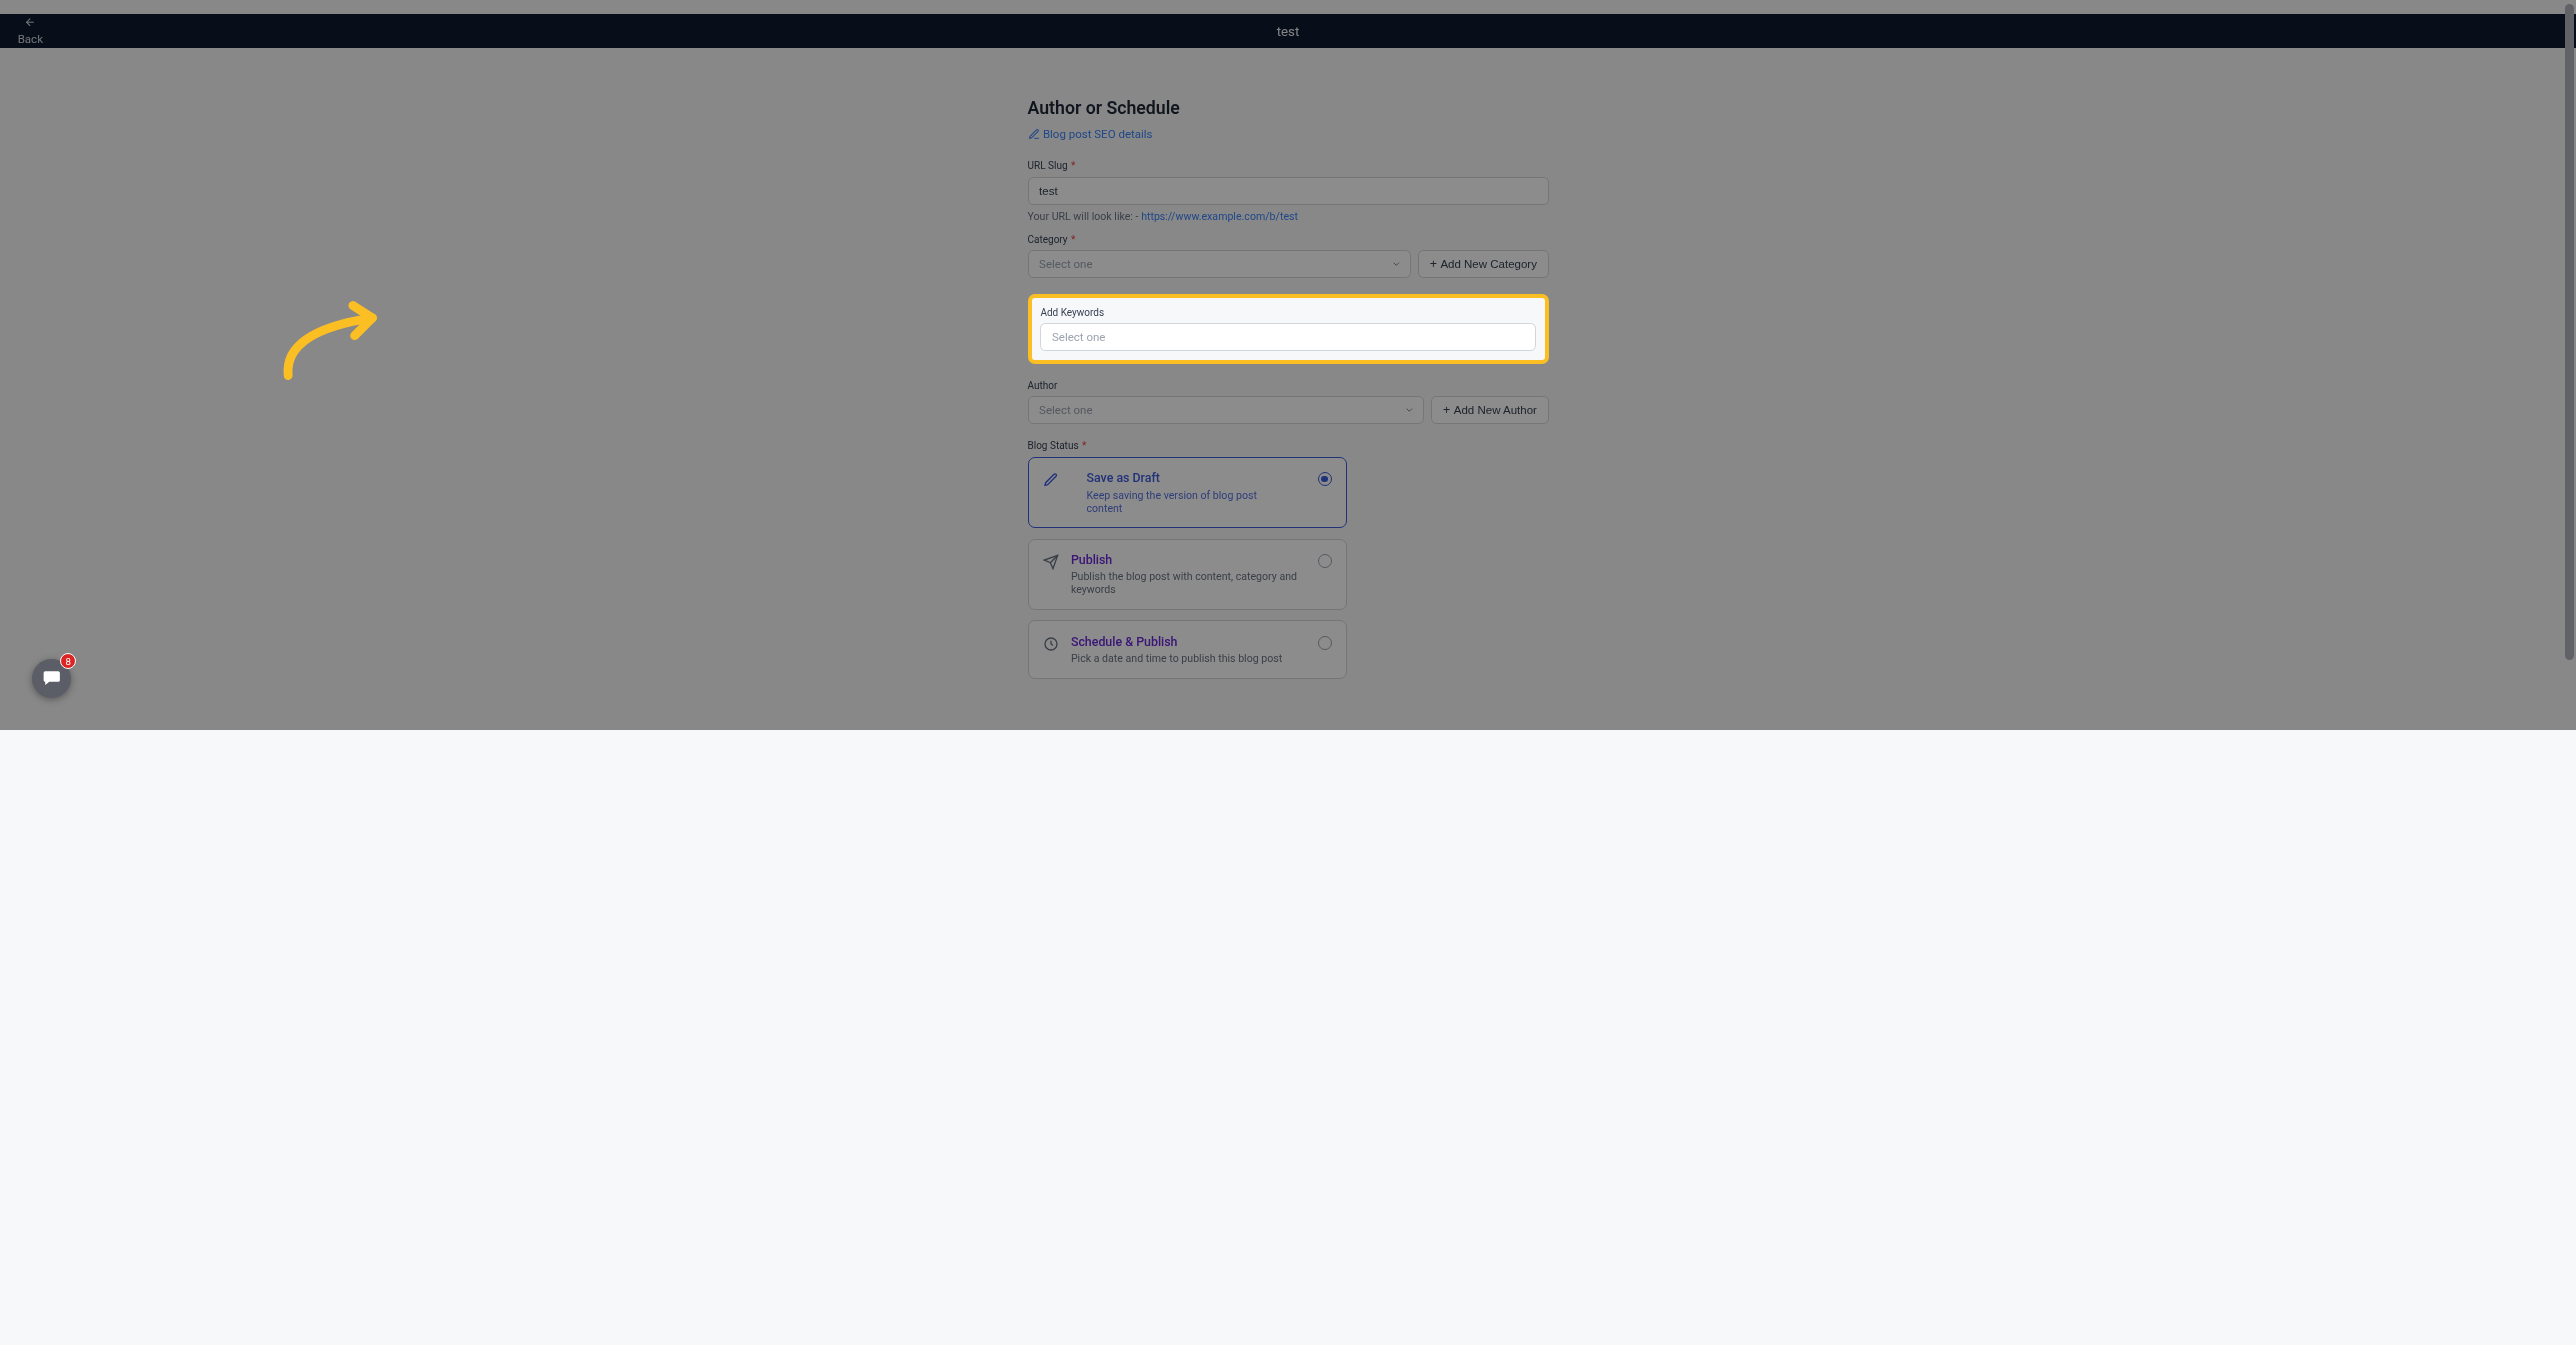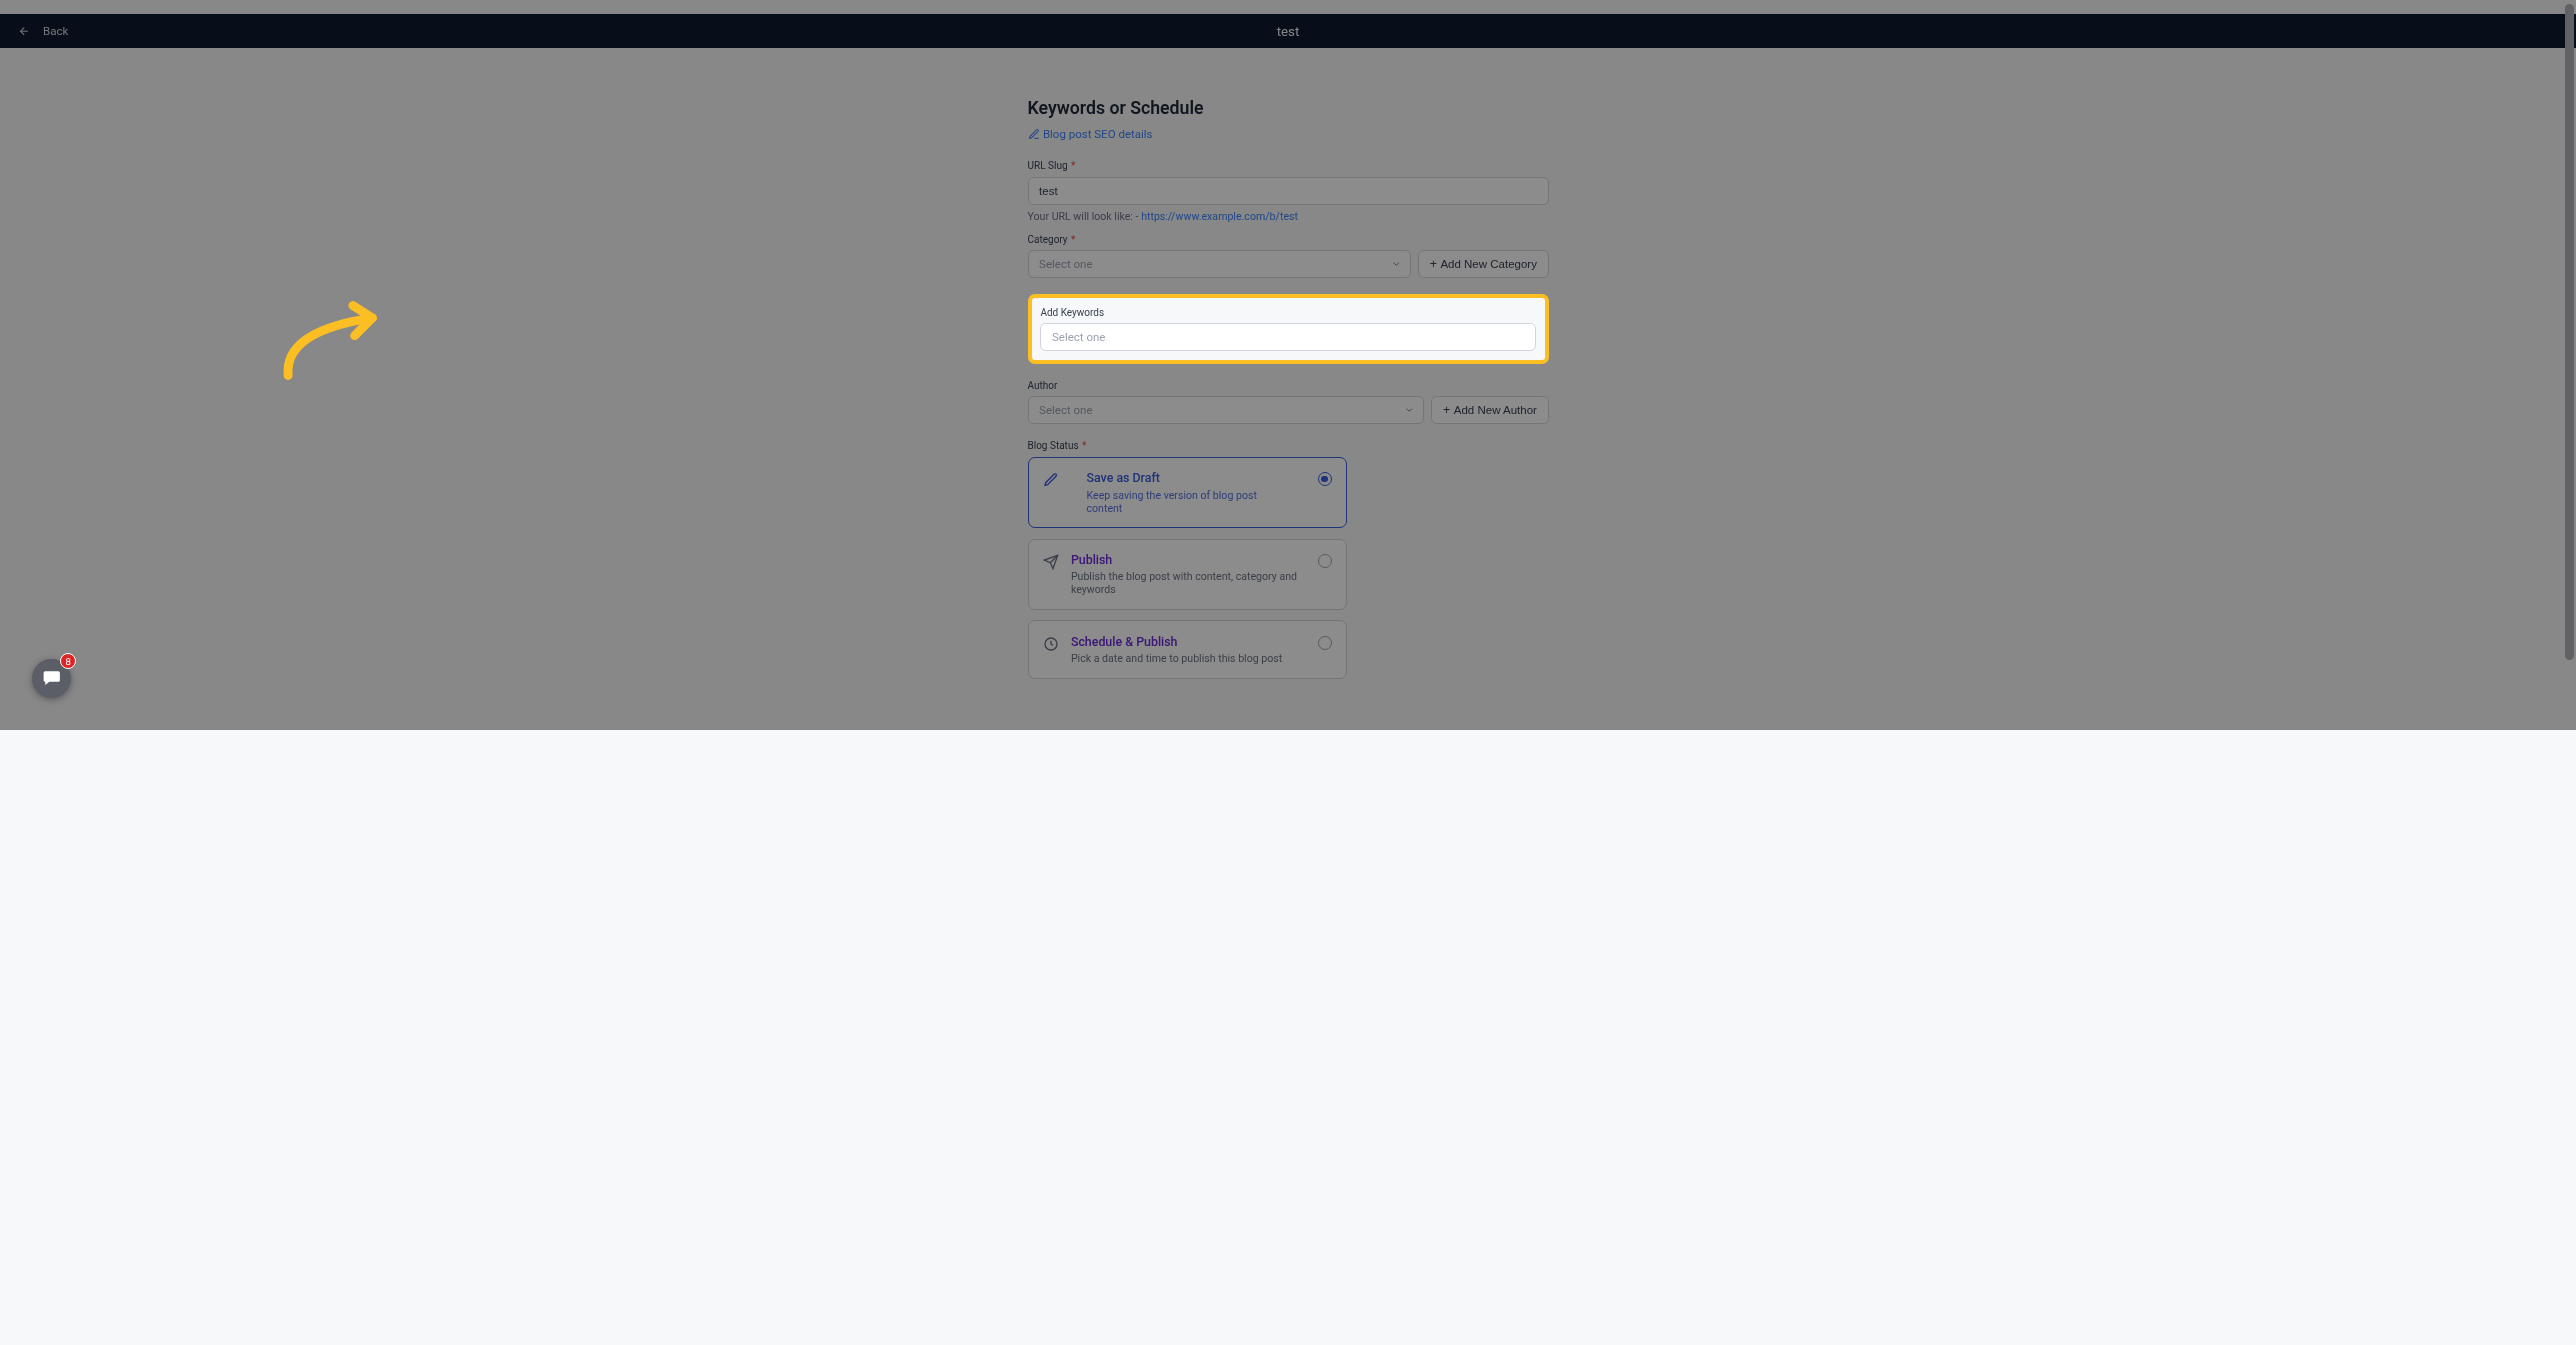--- a/index.html
+++ b/index.html
@@ -37,24 +37,25 @@
     color: #e3e6ea;
     height: 34px;
     display: flex;
     align-items: center;
     padding: 0 17.7px;
     position: relative;
   }
   .back-btn {
     display: flex;
     align-items: center;
-    gap: 13px;
+    gap: 3px;
     color: #d2d6db;
     font-size: 11.5px;
     cursor: pointer;
+    flex-direction: column;
   }
   .back-btn svg { width: 12.4px; height: 12.4px; stroke: #d2d6db; }
   .header-title {
     position: absolute;
     left: 50%;
     transform: translateX(-50%);
     font-size: 13.3px;
     color: #eef0f2;
   }
 
@@ -328,21 +329,21 @@
           <path d="M19 12H5"></path>
           <path d="M12 19l-7-7 7-7"></path>
         </svg>
       <span>Back</span>
     </div>
     <div class="header-title">test</div>
   </div>
 
   <div class="form-col">
 
-    <h1 class="page-title">Keywords or Schedule</h1>
+    <h1 class="page-title">Author or Schedule</h1>
 
     <a class="seo-link">
       <svg viewBox="0 0 24 24" fill="none" stroke="currentColor" stroke-width="2">
           <path d="M12 20h9"></path>
           <path d="M16.5 3.5a2.121 2.121 0 013 3L7 19l-4 1 1-4 12.5-12.5z"></path>
         </svg>
       <span>Blog post SEO details</span>
     </a>
 
     

